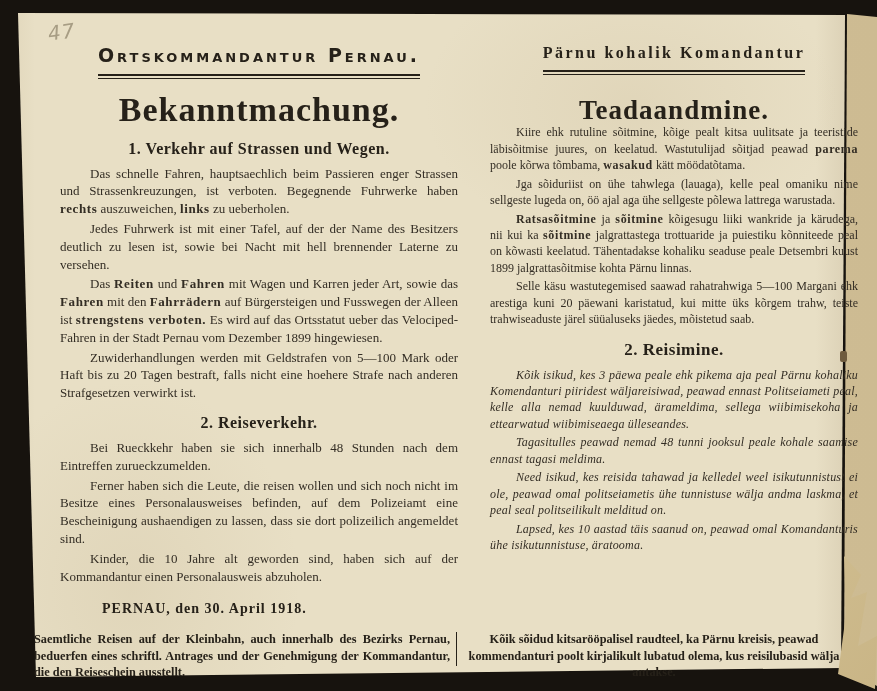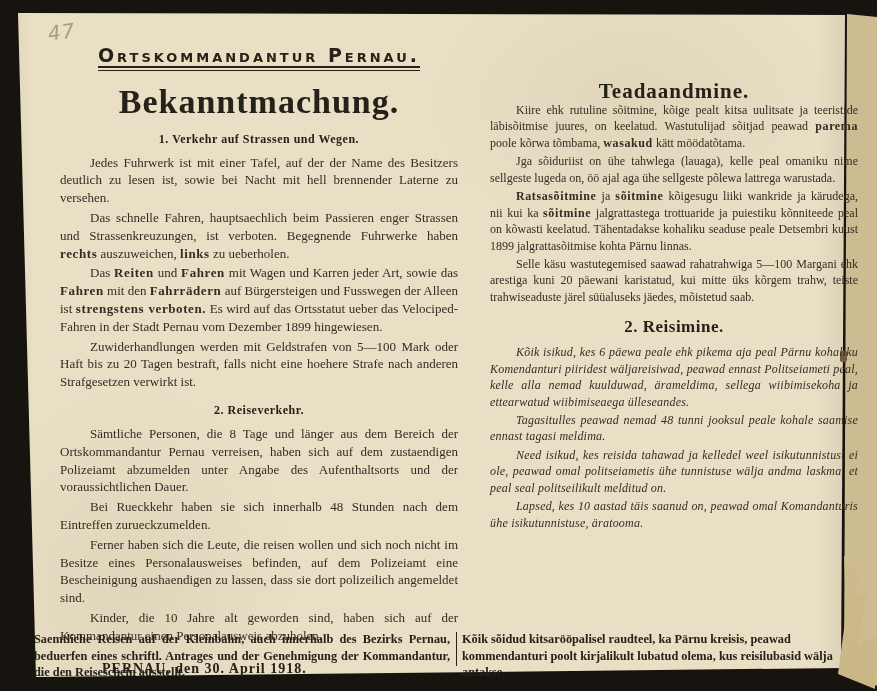--- a/index.html
+++ b/index.html
@@ -43,42 +43,42 @@
     position:absolute;left:48px;top:20px;
     font-family:"DejaVu Sans",sans-serif;font-style:italic;font-size:20px;
     color:var(--pencil);transform:rotate(-8deg);letter-spacing:1px;
   }
   .col{position:absolute;color:var(--ink);}
   .col-de{left:60px;top:44px;width:398px;}
   .col-et{left:490px;top:44px;width:368px;}
 
   .hdr-wrap{text-align:center;}
   .dbl{
-    display:inline-block;padding-bottom:0;border-bottom:2px solid var(--ink-dark);
+    display:inline-block;padding-bottom:8px;border-bottom:2px solid var(--ink-dark);
     position:relative;
   }
   .dbl::after{
     content:"";position:absolute;left:0;right:0;bottom:-5px;height:1px;background:var(--ink-dark);
   }
   .de-masthead{
     font-family:"DejaVu Sans","Liberation Sans",sans-serif;
     font-weight:bold;font-variant:small-caps;font-size:19px;letter-spacing:3px;
     color:var(--ink-dark);
   }
   .et-masthead{
     font-weight:bold;font-size:16px;letter-spacing:2.5px;color:var(--ink-dark);
   }
   .big-title{
     text-align:center;font-weight:bold;color:var(--ink-dark);
     font-size:34px;letter-spacing:1px;margin-top:16px;line-height:1.05;
   }
-  .col-et .big-title{font-size:21px;margin-top:36px;}
+  .col-et .big-title{font-size:27px;margin-top:24px;}
   .sec-head{
     text-align:center;font-weight:bold;color:var(--ink-dark);
-    font-size:12px;margin-top:12px;margin-bottom:7px;letter-spacing:.5px;
+    font-size:16px;margin-top:12px;margin-bottom:7px;letter-spacing:.5px;
   }
   .col-et .sec-head{font-size:17px;}
   .body{
     font-size:13px;line-height:1.37;text-align:justify;text-indent:30px;
     margin-bottom:2px;
   }
   .col-et .body{font-size:12px;text-indent:26px;}
   .fraktur{font-style:italic;letter-spacing:.2px;}
   .dateline{
     font-weight:bold;font-size:14px;letter-spacing:1px;margin-top:16px;margin-left:42px;
@@ -86,65 +86,67 @@
   }
   .footnotes{
     position:absolute;left:34px;top:631px;width:812px;display:flex;align-items:flex-start;
     color:var(--ink-dark);
   }
   .fn{font-weight:bold;font-size:12.3px;line-height:1.35;}
   .fn-de{width:416px;text-align:justify;}
   .fn-divider{
     width:0;border-left:1.5px solid var(--ink-dark);height:34px;margin:1px 5px 0 6px;
   }
-  .fn-et{flex:1;}
+  .fn-et{flex:1;text-align:center;}
   b{font-weight:bold;letter-spacing:.6px;}
 </style>
 </head>
 <body>
 
 <div class="stage">
   <div class="paper"></div>
   <div class="side-strip"></div>
   <div class="torn-fold"></div>
   <div class="binding-mark"></div>
   <div class="pencil">47</div>
 
   <div class="col col-de">
     <div class="hdr-wrap">
       <span class="de-masthead dbl">Ortskommandantur Pernau.</span>
     </div>
     <div class="big-title">Bekanntmachung.</div>
 
     <div class="sec-head">1. Verkehr auf Strassen und Wegen.</div>
+    <p class="body"><span>Das schnelle Fahren, hauptsaechlich beim Passieren enger Strassen und Strassenkreuzungen, ist verboten. Begegnende Fuhrwerke haben </span><b>rechts</b><span> auszuweichen, </span><b>links</b><span> zu ueberholen.</span></p>
     <p class="body"><span>Jedes Fuhrwerk ist mit einer Tafel, auf der der Name des Besitzers deutlich zu lesen ist, sowie bei Nacht mit hell brennender Laterne zu versehen.</span></p>
-    <p class="body"><span>Das schnelle Fahren, hauptsaechlich beim Passieren enger Strassen und Strassenkreuzungen, ist verboten. Begegnende Fuhrwerke haben </span><b>rechts</b><span> auszuweichen, </span><b>links</b><span> zu ueberholen.</span></p>
     <p class="body"><span>Das </span><b>Reiten</b><span> und </span><b>Fahren</b><span> mit Wagen und Karren jeder Art, sowie das </span><b>Fahren</b><span> mit den </span><b>Fahrrädern</b><span> auf Bürgersteigen und Fusswegen der Alleen ist </span><b>strengstens verboten.</b><span> Es wird auf das Ortsstatut ueber das Velociped-Fahren in der Stadt Pernau vom Dezember 1899 hingewiesen.</span></p>
     <p class="body"><span>Zuwiderhandlungen werden mit Geldstrafen von 5—100 Mark oder Haft bis zu 20 Tagen bestraft, falls nicht eine hoehere Strafe nach anderen Strafgesetzen verwirkt ist.</span></p>
 
     <div class="sec-head">2. Reiseverkehr.</div>
-    <p class="body"><span>Sämtliche Personen, die 8 Tage und länger aus dem Bereich der Ortskommandantur Pernau verreisen, haben sich auf dem zustaendigen Polizeiamt abzumelden unter Angabe des Aufenthaltsorts und der voraussichtlichen Dauer.</span></p>
     <p class="body"><span>Bei Rueckkehr haben sie sich innerhalb 48 Stunden nach dem Eintreffen zurueckzumelden.</span></p>
     <p class="body"><span>Ferner haben sich die Leute, die reisen wollen und sich noch nicht im Besitze eines Personalausweises befinden, auf dem Polizeiamt eine Bescheinigung aushaendigen zu lassen, dass sie dort polizeilich angemeldet sind.</span></p>
     <p class="body"><span>Kinder, die 10 Jahre alt geworden sind, haben sich auf der Kommandantur einen Personalausweis abzuholen.</span></p>
 
     <div class="dateline">PERNAU, den 30. April 1918.</div>
 
   </div>
 
   <div class="col col-et">
+    <div class="hdr-wrap">
+      <span class="et-masthead dbl">Pärnu kohalik Komandantur</span>
+    </div>
     <div class="big-title">Teadaandmine.</div>
 
     <p class="body"><span>Kiire ehk rutuline sõitmine, kõige pealt kitsa uulitsate ja teeristide läbisõitmise juures, on keelatud. Wastutulijad sõitjad peawad </span><b>parema</b><span> poole kõrwa tõmbama, </span><b>wasakud</b><span> kätt möödatõtama.</span></p>
     <p class="body"><span>Jga sõiduriist on ühe tahwlega (lauaga), kelle peal omaniku nime sellgeste lugeda on, öö ajal aga ühe sellgeste põlewa lattrega warustada.</span></p>
     <p class="body"><span></span><b>Ratsasõitmine</b><span> ja </span><b>sõitmine</b><span> kõigesugu liiki wankride ja kärudega, nii kui ka </span><b>sõitmine</b><span> jalgrattastega trottuaride ja puiestiku kõnniteede peal on kõwasti keelatud. Tähentadakse kohaliku seaduse peale Detsembri kuust 1899 jalgrattasõitmise kohta Pärnu linnas.</span></p>
     <p class="body"><span>Selle käsu wastutegemised saawad rahatrahwiga 5—100 Margani ehk arestiga kuni 20 päewani karistatud, kui mitte üks kõrgem trahw, teiste trahwiseaduste järel süüaluseks jäedes, mõistetud saab.</span></p>
 
     <div class="sec-head">2. Reisimine.</div>
-    <p class="body fraktur"><span>Kõik isikud, kes 6 päewa peale ehk pikema aja peal Pärnu kohaliku Komendanturi piiridest wäljareisiwad, peawad ennast Politseiameti peal, kelle alla nemad kuulduwad, ärameldima, sellega wiibimisekoha ja ettearwatud wiibimiseaega ülleseandes.</span></p>
+    <p class="body fraktur"><span>Kõik isikud, kes 3 päewa peale ehk pikema aja peal Pärnu kohaliku Komendanturi piiridest wäljareisiwad, peawad ennast Politseiameti peal, kelle alla nemad kuulduwad, ärameldima, sellega wiibimisekoha ja ettearwatud wiibimiseaega ülleseandes.</span></p>
     <p class="body fraktur"><span>Tagasitulles peawad nemad 48 tunni jooksul peale kohale saamise ennast tagasi meldima.</span></p>
     <p class="body fraktur"><span>Need isikud, kes reisida tahawad ja kelledel weel isikutunnistust ei ole, peawad omal politseiametis ühe tunnistuse wälja andma laskma, et peal seal politseilikult melditud on.</span></p>
     <p class="body fraktur"><span>Lapsed, kes 10 aastad täis saanud on, peawad omal Komandanturis ühe isikutunnistuse, äratooma.</span></p>
 
   </div>
 
   <div class="footnotes">
     <div class="fn fn-de">Saemtliche Reisen auf der Kleinbahn, auch innerhalb des Bezirks Pernau, beduerfen eines schriftl. Antrages und der Genehmigung der Kommandantur, die den Reiseschein ausstellt.</div>
     <div class="fn-divider"></div>
     <div class="fn fn-et">Kõik sõidud kitsarööpalisel raudteel, ka Pärnu kreisis, peawad kommendanturi poolt kirjalikult lubatud olema, kus reisilubasid wälja antakse.</div>

